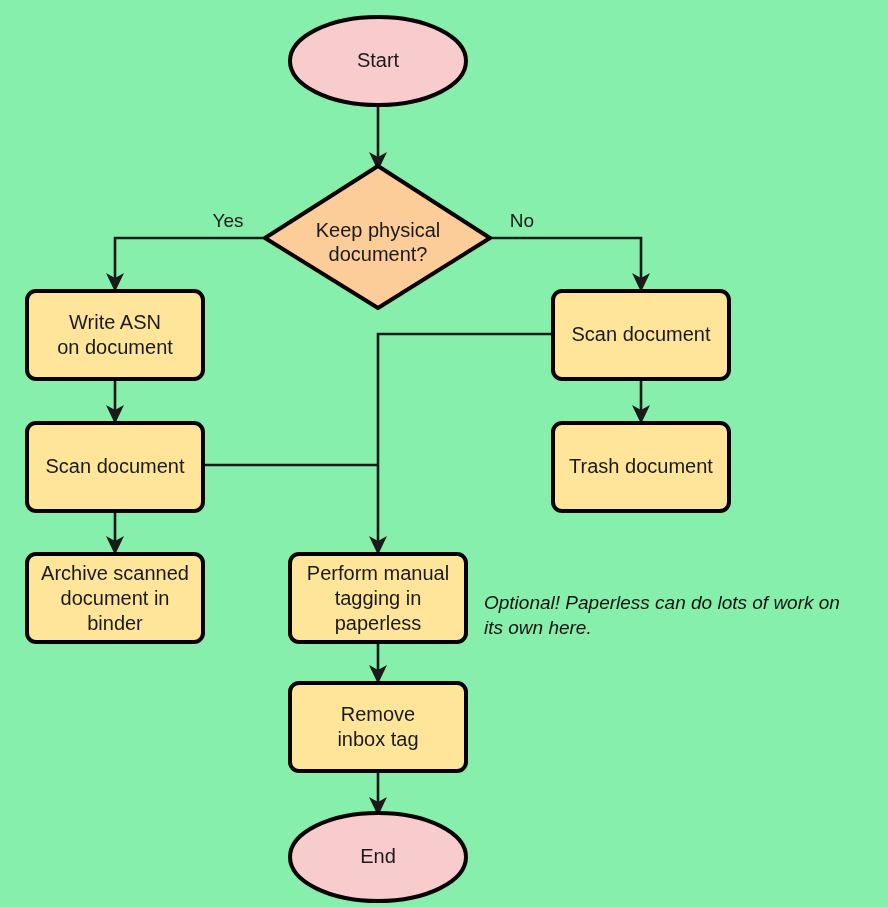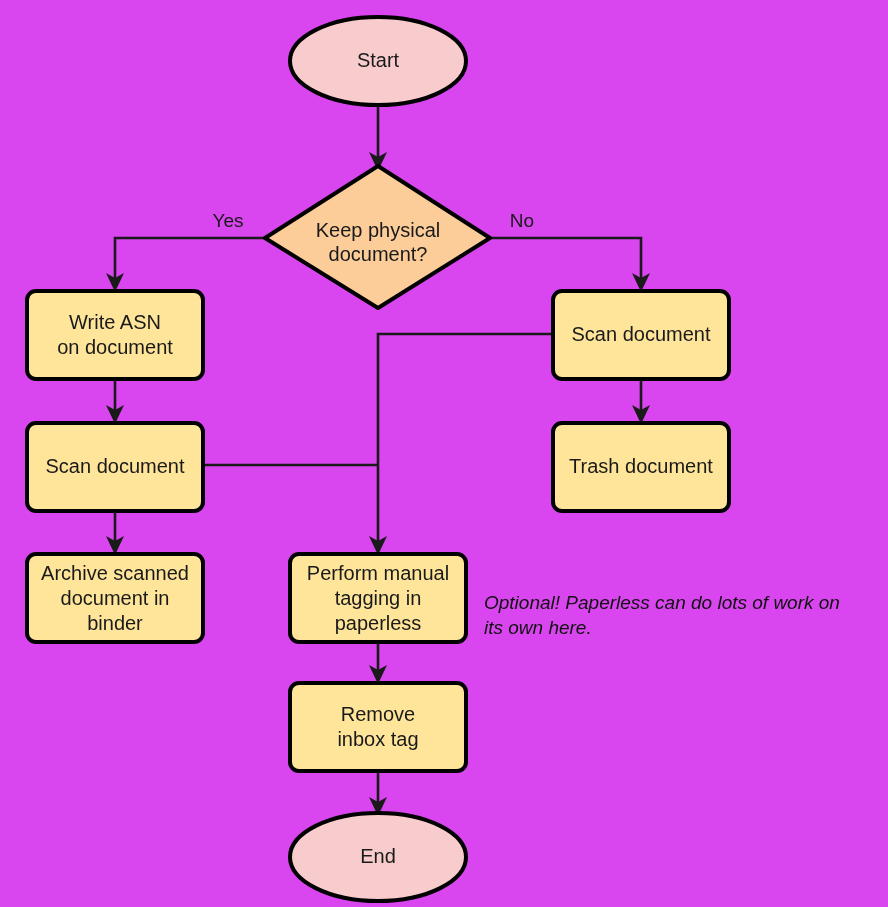--- a/index.html
+++ b/index.html
@@ -11,21 +11,21 @@
   body {
     width: 888px;
     height: 907px;
     overflow: hidden;
     font-family: "Liberation Sans", sans-serif;
   }
   #flowchart-root {
     position: relative;
     width: 888px;
     height: 907px;
-    background: #d946ef;
+    background: #86efac;
   }
   svg#flow-svg {
     display: block;
     width: 888px;
     height: 907px;
   }
   .node-shape {
     stroke: #000000;
     stroke-width: 4;
     stroke-linejoin: round;

